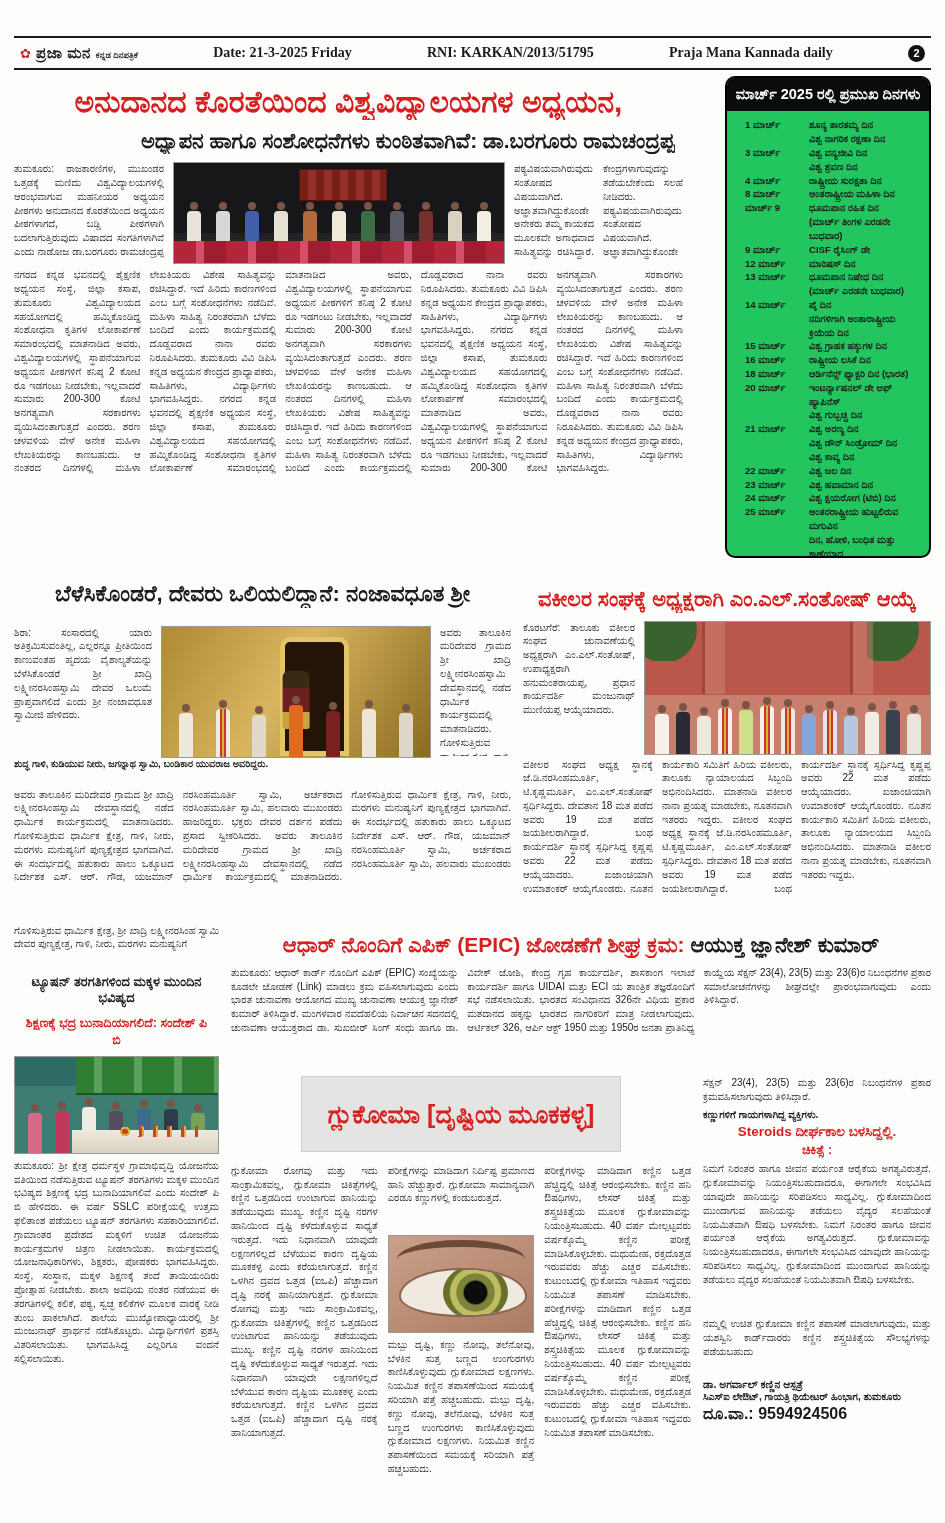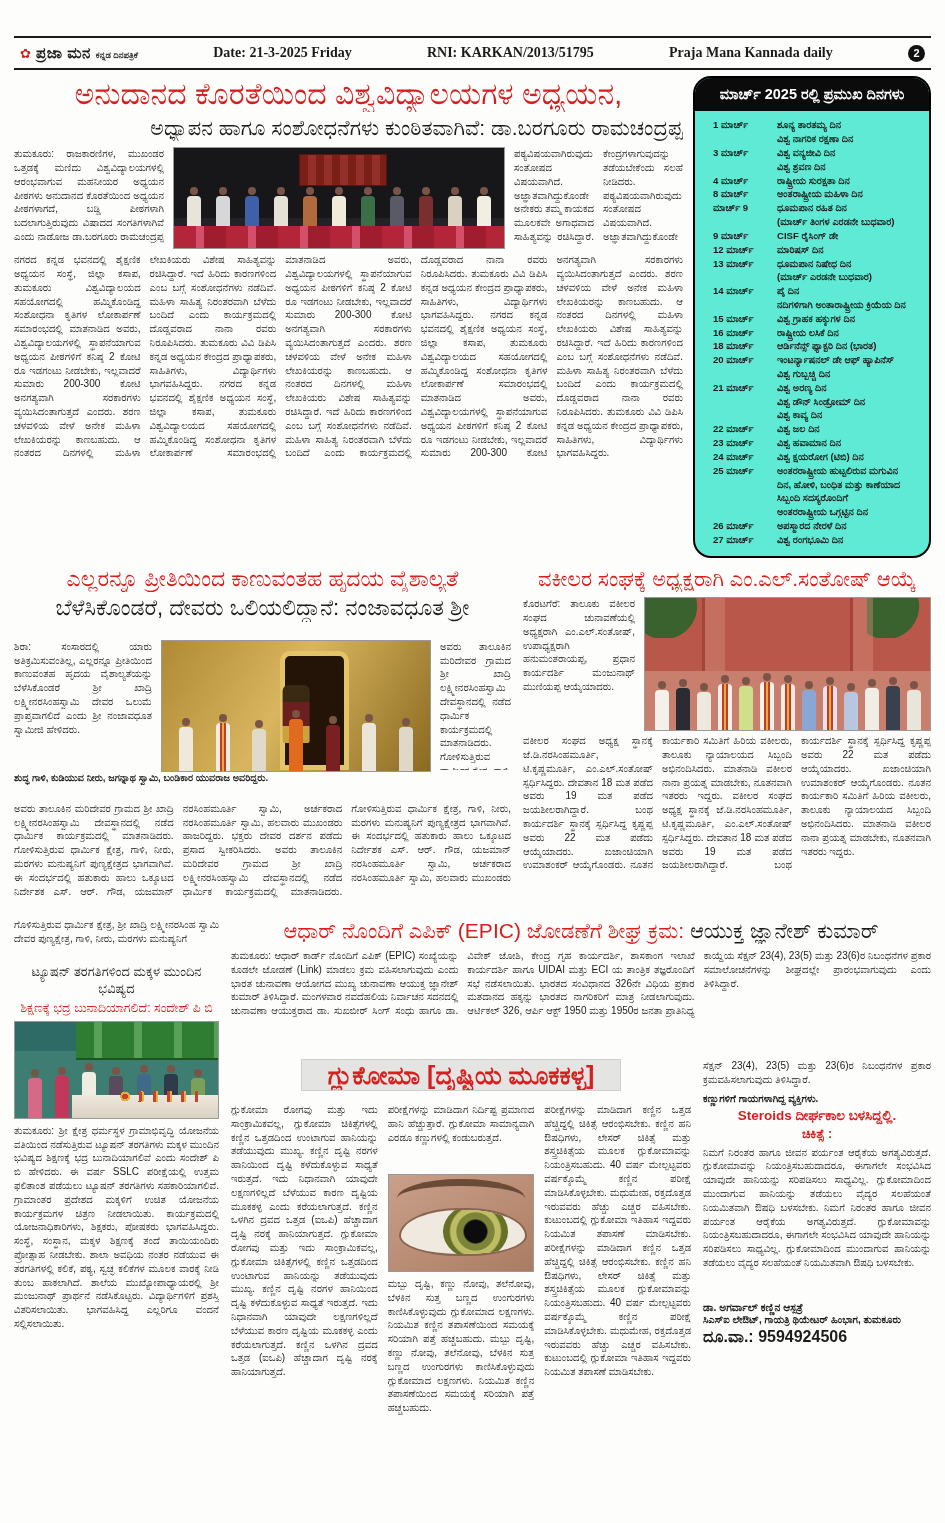--- a/index.html
+++ b/index.html
@@ -13,32 +13,32 @@
   .logo .main{font-weight:800;font-size:15px;letter-spacing:.5px;}
   .logo .mark{color:#c62222;font-weight:800;font-size:13px;}
   .logo .sub{font-size:8.5px;font-weight:700;color:#333;}
   .hdr .dt, .hdr .rni, .hdr .paper{font-family:"Liberation Serif","DejaVu Serif",serif;
        font-weight:700;font-size:14px;}
   .pageno{width:17px;height:17px;border-radius:50%;background:#111;color:#fff;display:flex;
        align-items:center;justify-content:center;font-size:11px;font-weight:700;}
   
   .bt{font-size:10px;line-height:1.38;text-align:justify;color:#191919;overflow:hidden;}
   .red{color:#d61f1f;}
-  h1,h2,h3,h4{margin:0;font-weight:400;}
+  h1,h2,h3,h4{margin:8px;font-weight:700;}
   
   .rowA{margin:6px 14px 0;display:grid;grid-template-columns:1fr 238px;gap:10px;}
   .lead-hl{font-size:30px;line-height:1.2;text-align:center;white-space:nowrap;overflow:hidden;}
   .lead-sub{font-size:21px;line-height:1.25;text-align:right;white-space:nowrap;overflow:hidden;margin-top:3px;}
   .leadrow{display:flex;gap:9px;margin-top:6px;height:100px;}
   .leadrow .c1{width:150px;flex:none;height:100px;}
   .leadrow .cR{flex:1;column-count:2;column-gap:9px;height:100px;}
   .cols5{column-count:5;column-gap:9px;height:302px;margin-top:6px;}
   .cols3{column-count:3;column-gap:9px;}
   
-  .sidebox{border:2.5px solid #000;border-radius:18px;overflow:hidden;height:478px;background:#5eead4;}
+  .sidebox{border:2.5px solid #000;border-radius:10px;overflow:hidden;height:478px;background:#22c55e;margin-left:32px;}
   .sidebox .tt{background:#0b0b0b;color:#fff;text-align:center;font-weight:800;font-size:14.5px;
        padding:8px 4px;line-height:1.2;}
   .daylist{padding:7px 18px 4px;}
   .dayrow{display:flex;gap:6px;font-weight:700;font-size:9.6px;line-height:1.44;}
   .dayrow .d{width:58px;flex:none;white-space:nowrap;}
   .dayrow .e{flex:1;}
   
   .photo{position:relative;overflow:hidden;border:1px solid #999;}
   .figs{position:absolute;left:0;right:0;bottom:0;display:flex;justify-content:space-around;
         align-items:flex-end;padding:0 6px;}
@@ -93,21 +93,21 @@
   .rowC{margin:8px 14px 0;display:grid;grid-template-columns:205px 1fr;gap:12px;height:556px;}
   .rail .pre{height:42px;margin-bottom:4px;}
   .s4-hl{font-size:13px;line-height:1.3;text-align:center;}
   .s4-sub{font-size:12.5px;line-height:1.3;text-align:center;margin-top:2px;}
   .rail .photo{height:96px;margin-top:5px;}
   .rail .body{height:350px;margin-top:5px;}
   .s5-hl{font-size:21px;line-height:1.25;text-align:center;white-space:nowrap;overflow:hidden;}
   .s5cols{height:102px;margin-top:5px;}
   .glx{display:grid;grid-template-columns:1fr 228px;gap:12px;margin-top:8px;}
   .gl-boxwrap{text-align:center;}
-  .gl-box{display:inline-block;background:#e4e4e2;border:1px solid #cfcfcc;padding:0 26px;
+  .gl-box{display:inline-block;background:#e4e4e2;border:1px solid #cfcfcc;padding:22px 26px;
       font-size:25px;font-weight:800;line-height:1.2;white-space:nowrap;overflow:hidden;max-width:96%;}
   .gl-cols{display:flex;gap:10px;margin-top:8px;height:352px;}
   .gl-cols .gc{flex:1;overflow:hidden;}
   .gl-eye{height:96px;margin:5px 0;}
   .gl-right{overflow:hidden;height:512px;}
   .gl-right .tail{margin-bottom:6px;}
   .gl-note{font-weight:700;font-size:10px;margin:2px 0;}
   .gl-ster{font-weight:800;font-size:13.5px;text-align:center;margin:3px 0;}
   .gl-chik{font-weight:800;font-size:12.5px;text-align:center;margin:2px 0 4px;}
   .gl-hosp{font-weight:800;font-size:10.5px;margin-top:5px;}
@@ -349,21 +349,20 @@
           <div class="dayrow">
             <span class="d">27 ಮಾರ್ಚ್</span>
             <span class="e">ವಿಶ್ವ ರಂಗಭೂಮಿ ದಿನ</span>
           </div>
         </div>
     </div>
   </div>
 
   <div class="rowB">
     <div>
-      <h2 class="s2-hl red">ಎಲ್ಲರನ್ನೂ ಪ್ರೀತಿಯಿಂದ ಕಾಣುವಂತಹ ಹೃದಯ ವೈಶಾಲ್ಯತೆ</h2>
       <h3 class="s2-sub">ಬೆಳೆಸಿಕೊಂಡರೆ, ದೇವರು ಒಲಿಯಲಿದ್ದಾನೆ: ನಂಜಾವಧೂತ ಶ್ರೀ</h3>
       <div class="s2row">
         <div class="bt cl">ಶಿರಾ: ಸಂಸಾರದಲ್ಲಿ ಯಾರು ಅತಿಕ್ರಮಿಸುವಂತಿಲ್ಲ, ಎಲ್ಲರನ್ನೂ ಪ್ರೀತಿಯಿಂದ ಕಾಣುವಂತಹ ಹೃದಯ ವೈಶಾಲ್ಯತೆಯನ್ನು ಬೆಳೆಸಿಕೊಂಡರೆ ಶ್ರೀ ಖಾದ್ರಿ ಲಕ್ಷ್ಮೀನರಸಿಂಹಸ್ವಾಮಿ ದೇವರ ಒಲುಮೆ ಪ್ರಾಪ್ತವಾಗಲಿದೆ ಎಂದು ಶ್ರೀ ನಂಜಾವಧೂತ ಸ್ವಾಮೀಜಿ ಹೇಳಿದರು.</div>
         <div class="photo p-temple" style="width:268px;height:130px;flex:none">
           <div class="arch"></div>
           <div class="idol"></div>
           <div class="figs">
             <div class="fig" style="--c:#efe9dd">
                 <i></i>
                 <b style="height:44px"></b>
@@ -538,20 +537,21 @@
             <div class="bt gc">ಪರೀಕ್ಷೆಗಳನ್ನು ಮಾಡಿದಾಗ ಕಣ್ಣಿನ ಒತ್ತಡ ಹೆಚ್ಚಿದ್ದಲ್ಲಿ ಚಿಕಿತ್ಸೆ ಆರಂಭಿಸಬೇಕು. ಕಣ್ಣಿನ ಹನಿ ಔಷಧಿಗಳು, ಲೇಸರ್ ಚಿಕಿತ್ಸೆ ಮತ್ತು ಶಸ್ತ್ರಚಿಕಿತ್ಸೆಯ ಮೂಲಕ ಗ್ಲುಕೋಮಾವನ್ನು ನಿಯಂತ್ರಿಸಬಹುದು. 40 ವರ್ಷ ಮೇಲ್ಪಟ್ಟವರು ವರ್ಷಕ್ಕೊಮ್ಮೆ ಕಣ್ಣಿನ ಪರೀಕ್ಷೆ ಮಾಡಿಸಿಕೊಳ್ಳಬೇಕು. ಮಧುಮೇಹ, ರಕ್ತದೊತ್ತಡ ಇರುವವರು ಹೆಚ್ಚು ಎಚ್ಚರ ವಹಿಸಬೇಕು. ಕುಟುಂಬದಲ್ಲಿ ಗ್ಲುಕೋಮಾ ಇತಿಹಾಸ ಇದ್ದವರು ನಿಯಮಿತ ತಪಾಸಣೆ ಮಾಡಿಸಬೇಕು. ಪರೀಕ್ಷೆಗಳನ್ನು ಮಾಡಿದಾಗ ಕಣ್ಣಿನ ಒತ್ತಡ ಹೆಚ್ಚಿದ್ದಲ್ಲಿ ಚಿಕಿತ್ಸೆ ಆರಂಭಿಸಬೇಕು. ಕಣ್ಣಿನ ಹನಿ ಔಷಧಿಗಳು, ಲೇಸರ್ ಚಿಕಿತ್ಸೆ ಮತ್ತು ಶಸ್ತ್ರಚಿಕಿತ್ಸೆಯ ಮೂಲಕ ಗ್ಲುಕೋಮಾವನ್ನು ನಿಯಂತ್ರಿಸಬಹುದು. 40 ವರ್ಷ ಮೇಲ್ಪಟ್ಟವರು ವರ್ಷಕ್ಕೊಮ್ಮೆ ಕಣ್ಣಿನ ಪರೀಕ್ಷೆ ಮಾಡಿಸಿಕೊಳ್ಳಬೇಕು. ಮಧುಮೇಹ, ರಕ್ತದೊತ್ತಡ ಇರುವವರು ಹೆಚ್ಚು ಎಚ್ಚರ ವಹಿಸಬೇಕು. ಕುಟುಂಬದಲ್ಲಿ ಗ್ಲುಕೋಮಾ ಇತಿಹಾಸ ಇದ್ದವರು ನಿಯಮಿತ ತಪಾಸಣೆ ಮಾಡಿಸಬೇಕು.</div>
           </div>
         </div>
 
         <div class="gl-right">
           <div class="bt tail">ಸೆಕ್ಷನ್ 23(4), 23(5) ಮತ್ತು 23(6)ರ ನಿಬಂಧನೆಗಳ ಪ್ರಕಾರ ಕ್ರಮವಹಿಸಲಾಗುವುದು ತಿಳಿಸಿದ್ದಾರೆ.</div>
           <div class="gl-note">ಕಣ್ಣುಗಳಿಗೆ ಗಾಯಗಳಾಗಿದ್ದ ವ್ಯಕ್ತಿಗಳು.</div>
           <div class="gl-ster red">Steroids ದೀರ್ಘಕಾಲ ಬಳಸಿದ್ದಲ್ಲಿ.</div>
           <div class="gl-chik red">ಚಿಕಿತ್ಸೆ :</div>
           <div class="bt" style="height:150px">ನಿಮಗೆ ನಿರಂತರ ಹಾಗೂ ಜೀವನ ಪರ್ಯಂತ ಆರೈಕೆಯ ಅಗತ್ಯವಿರುತ್ತದೆ. ಗ್ಲುಕೋಮಾವನ್ನು ನಿಯಂತ್ರಿಸಬಹುದಾದರೂ, ಈಗಾಗಲೇ ಸಂಭವಿಸಿದ ಯಾವುದೇ ಹಾನಿಯನ್ನು ಸರಿಪಡಿಸಲು ಸಾಧ್ಯವಿಲ್ಲ. ಗ್ಲುಕೋಮಾದಿಂದ ಮುಂದಾಗುವ ಹಾನಿಯನ್ನು ತಡೆಯಲು ವೈದ್ಯರ ಸಲಹೆಯಂತೆ ನಿಯಮಿತವಾಗಿ ಔಷಧಿ ಬಳಸಬೇಕು. ನಿಮಗೆ ನಿರಂತರ ಹಾಗೂ ಜೀವನ ಪರ್ಯಂತ ಆರೈಕೆಯ ಅಗತ್ಯವಿರುತ್ತದೆ. ಗ್ಲುಕೋಮಾವನ್ನು ನಿಯಂತ್ರಿಸಬಹುದಾದರೂ, ಈಗಾಗಲೇ ಸಂಭವಿಸಿದ ಯಾವುದೇ ಹಾನಿಯನ್ನು ಸರಿಪಡಿಸಲು ಸಾಧ್ಯವಿಲ್ಲ. ಗ್ಲುಕೋಮಾದಿಂದ ಮುಂದಾಗುವ ಹಾನಿಯನ್ನು ತಡೆಯಲು ವೈದ್ಯರ ಸಲಹೆಯಂತೆ ನಿಯಮಿತವಾಗಿ ಔಷಧಿ ಬಳಸಬೇಕು.</div>
+          <div class="bt" style="height:56px;margin-top:5px">ನಮ್ಮಲ್ಲಿ ಉಚಿತ ಗ್ಲುಕೋಮಾ ಕಣ್ಣಿನ ತಪಾಸಣೆ ಮಾಡಲಾಗುವುದು, ಮತ್ತು ಯಶಸ್ವಿನಿ ಕಾರ್ಡ್‌ದಾರರು ಕಣ್ಣಿನ ಶಸ್ತ್ರಚಿಕಿತ್ಸೆಯ ಸೌಲಭ್ಯಗಳನ್ನು ಪಡೆಯಬಹುದು</div>
           <div class="gl-hosp">ಡಾ. ಅಗರ್ವಾಲ್ ಕಣ್ಣಿನ ಆಸ್ಪತ್ರೆ</div>
           <div class="gl-addr">ಸಿಎಸ್ಐ ಲೇಔಟ್, ಗಾಯತ್ರಿ ಥಿಯೇಟರ್ ಹಿಂಭಾಗ, ತುಮಕೂರು</div>
           <div class="gl-phone">ದೂ.ವಾ.: 9594924506</div>
         </div>
       </div>
     </div>
   </div>
 
 </div>
 

